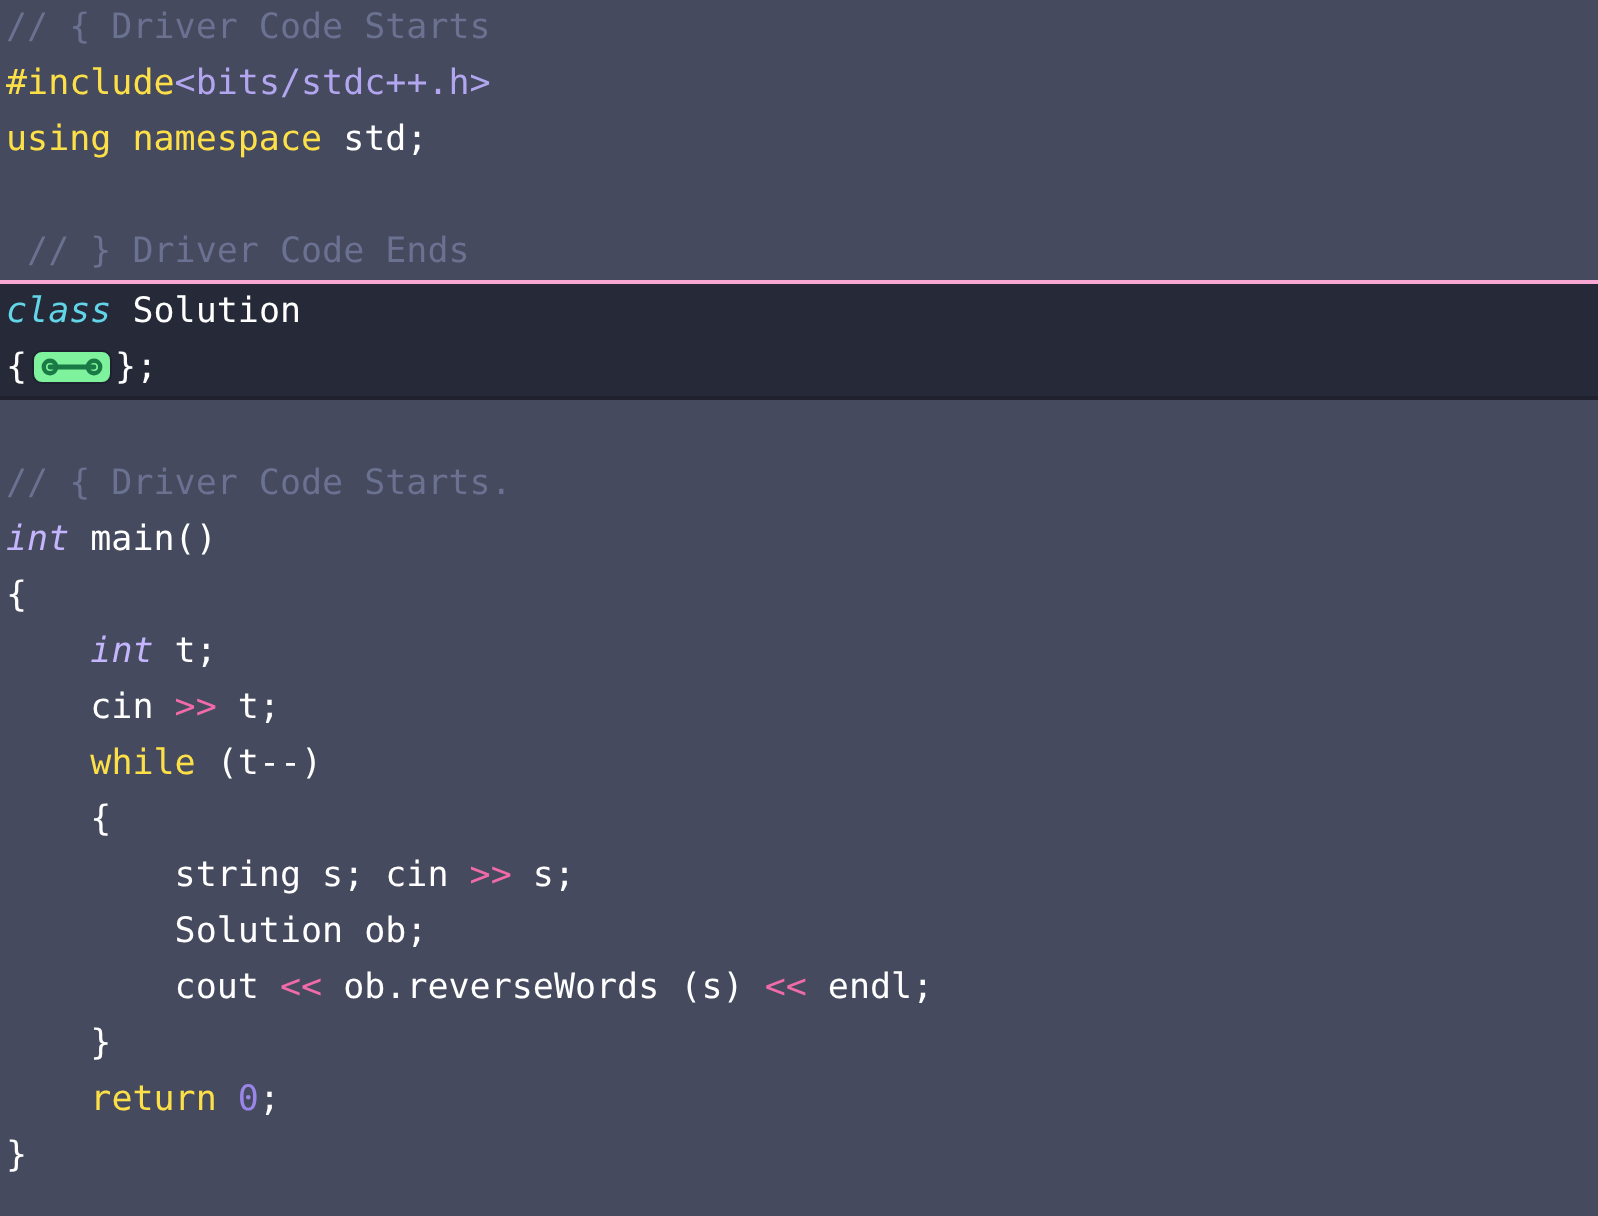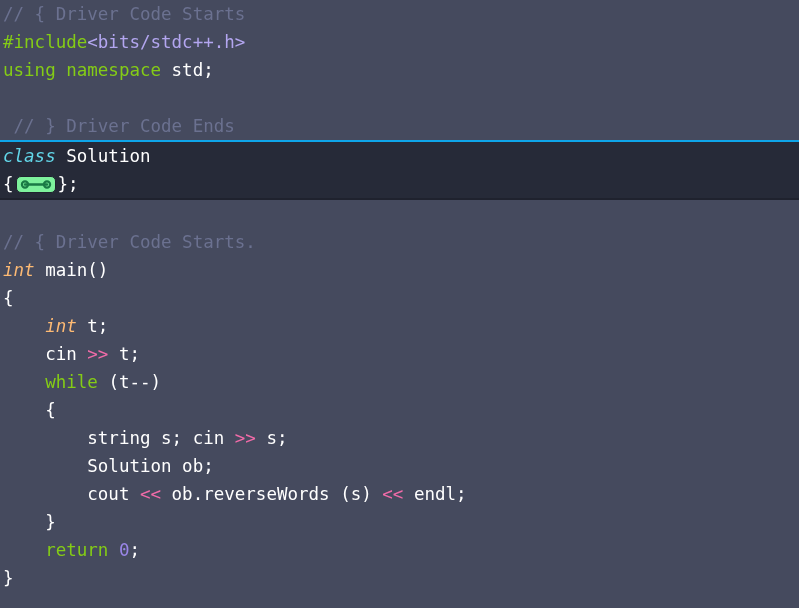--- a/index.html
+++ b/index.html
@@ -23,41 +23,41 @@
   
   .region {
     position: absolute;
     left: 0;
     width: 799px;
     box-sizing: border-box;
   }
   .region-locked { background: #454a5e; }
   .region-editable {
     background: #262a38;
-    border-top: 2px solid #0ea5e9;
+    border-top: 2px solid #f9a8d4;
     border-bottom: 2px solid #1f222e;
   }
 
   .code-lines {
     padding: 0;
     margin: 0;
     white-space: pre;
   }
   .line {
     height: 28px;
     line-height: 28px;
     padding-left: 3px;
     white-space: pre;
     color: #e6e9f0;
   }
 
   
   .tok-comment  { color: #6b7190; }
-  .tok-keyword  { color: #84cc16; }
-  .tok-type     { color: #fdba74; font-style: italic; }
+  .tok-keyword  { color: #fde047; }
+  .tok-type     { color: #c4b5fd; font-style: italic; }
   .tok-storage  { color: #62d6e8; font-style: italic; }
   .tok-string   { color: #b3a6f0; text-align: center; }
   .tok-number   { color: #9a86e8; }
   .tok-operator { color: #f06ba8; }
   .tok-plain    { color: #ffffff; }
 
   
   .fold-badge {
     display: inline-block;
     vertical-align: middle;

